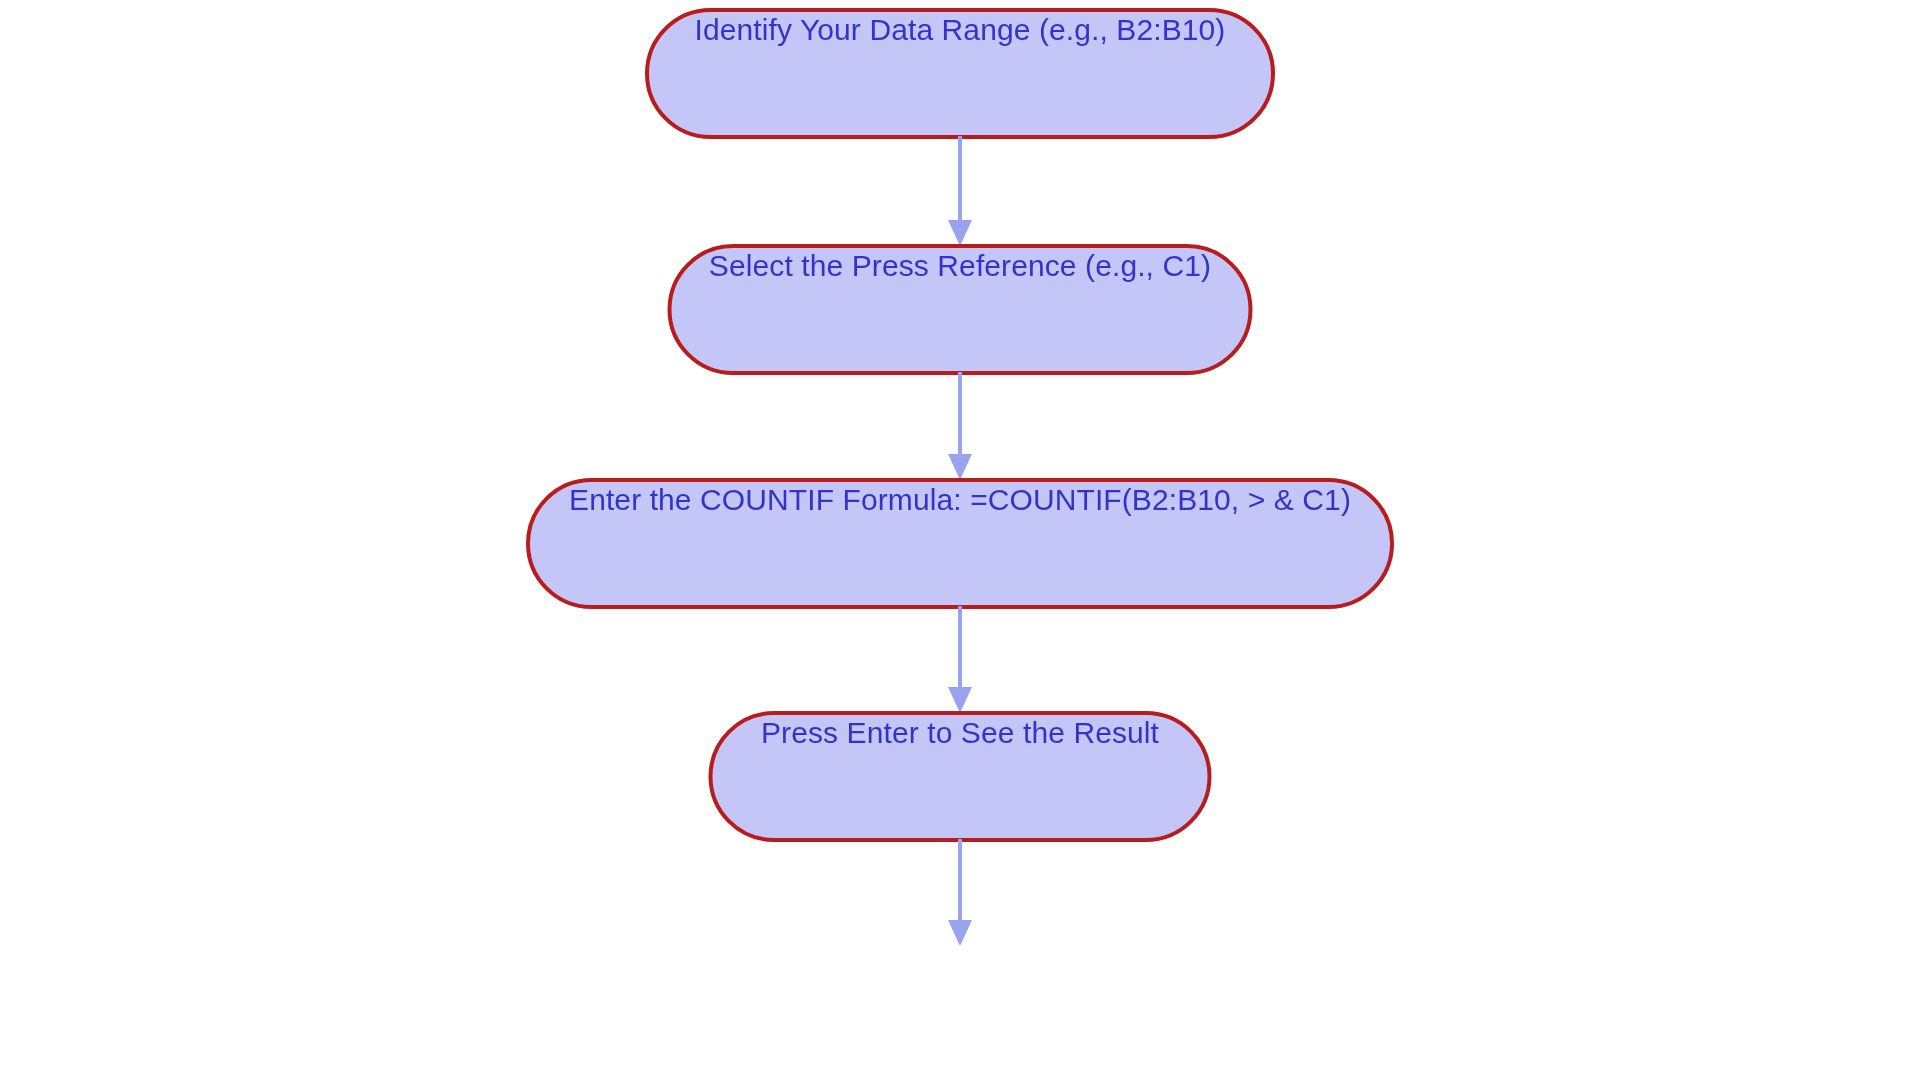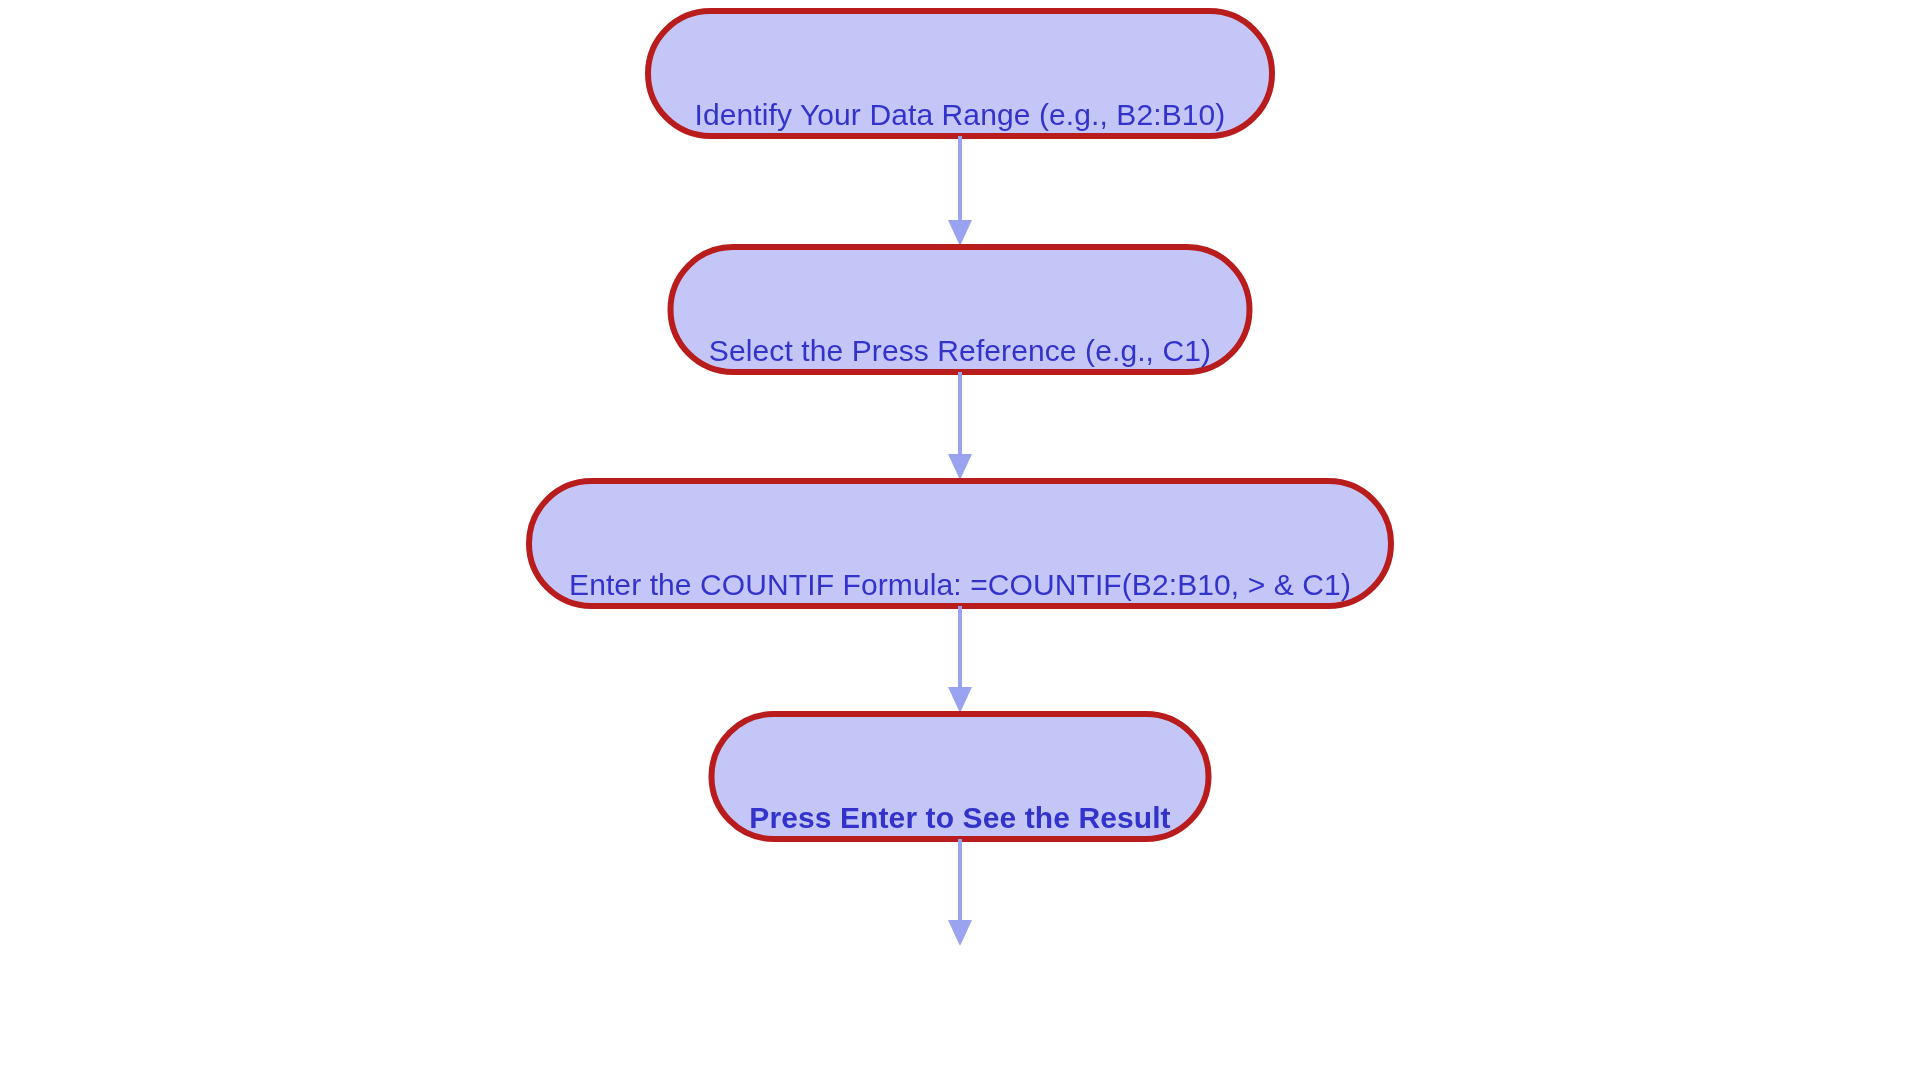--- a/index.html
+++ b/index.html
@@ -21,40 +21,40 @@
     height: 1083px;
     background: #ffffff;
   }
 
   .flow-node {
     position: absolute;
     left: 50%;
     transform: translateX(-50%);
     box-sizing: border-box;
     background: #c5c6f8;
-    border: 6px solid #b91c1c;
+    border: 4px solid #b91c1c;
     border-radius: 999px;
     display: flex;
-    align-items: flex-end;
+    align-items: flex-start;
     justify-content: center;
     text-align: center;
     color: #3333cc;
     font-size: 30px;
     font-weight: 400;
     letter-spacing: 0.1px;
     line-height: 1.2;
     white-space: nowrap;
     padding: 0 34px;
   }
 
   
   #node-1 { top: 8px;   width: 630px; height: 131px; }
   #node-2 { top: 244px; width: 585px; height: 131px; }
   #node-3 { top: 478px; width: 868px; height: 131px; }
-  #node-4 { top: 711px; width: 503px; height: 131px; font-weight: bold; }
+  #node-4 { top: 711px; width: 503px; height: 131px; }
   #node-5 { top: 944px; width: 816px; height: 131px; }
 
   .flow-arrow {
     position: absolute;
     left: 50%;
     transform: translateX(-50%);
     width: 40px;
     pointer-events: none;
   }
   #arrow-1 { top: 136px; height: 112px; }

